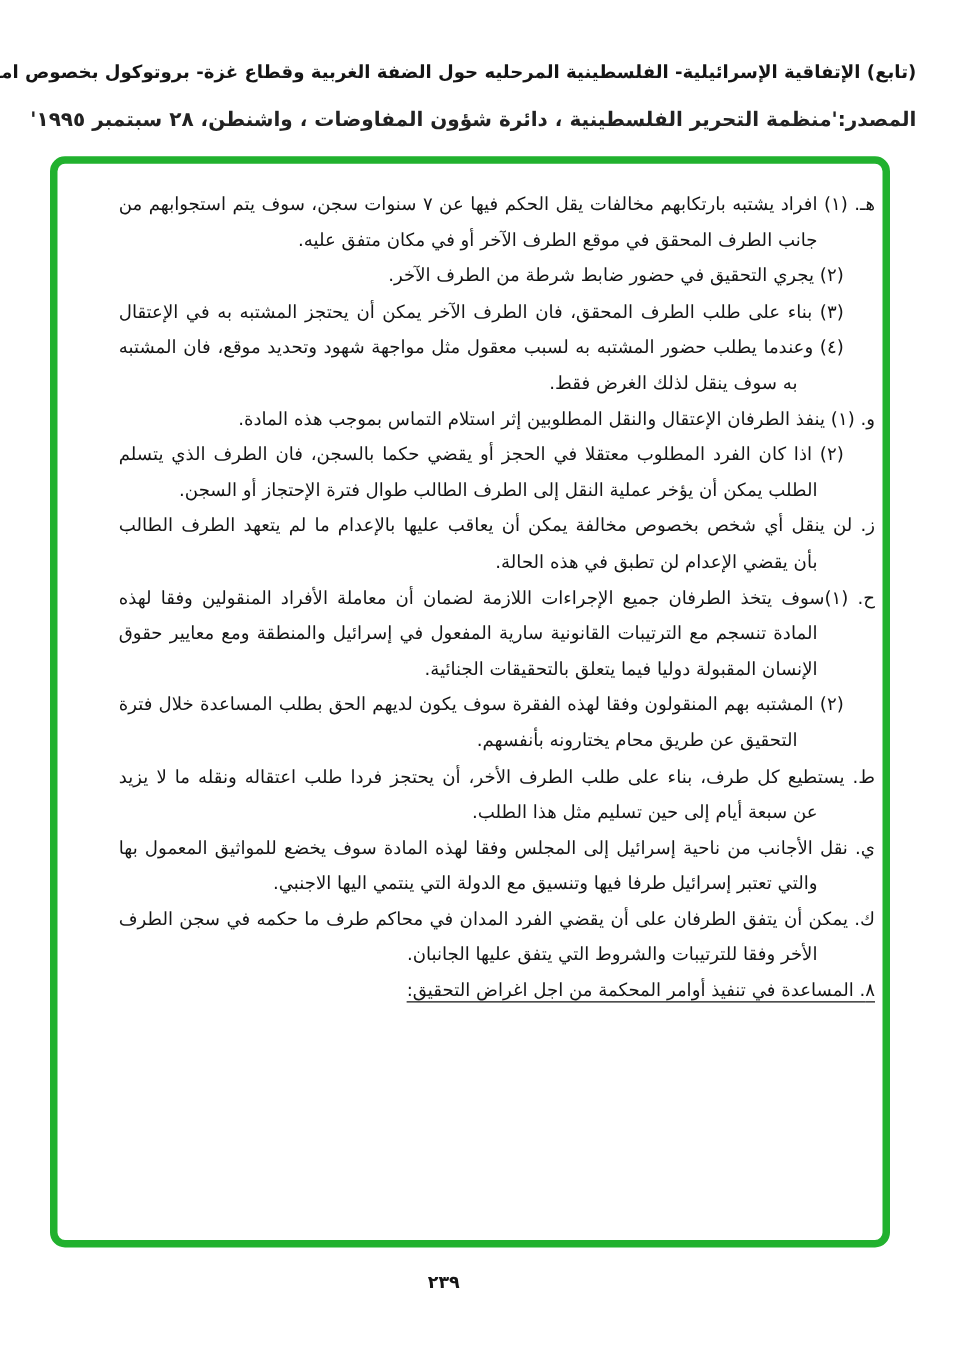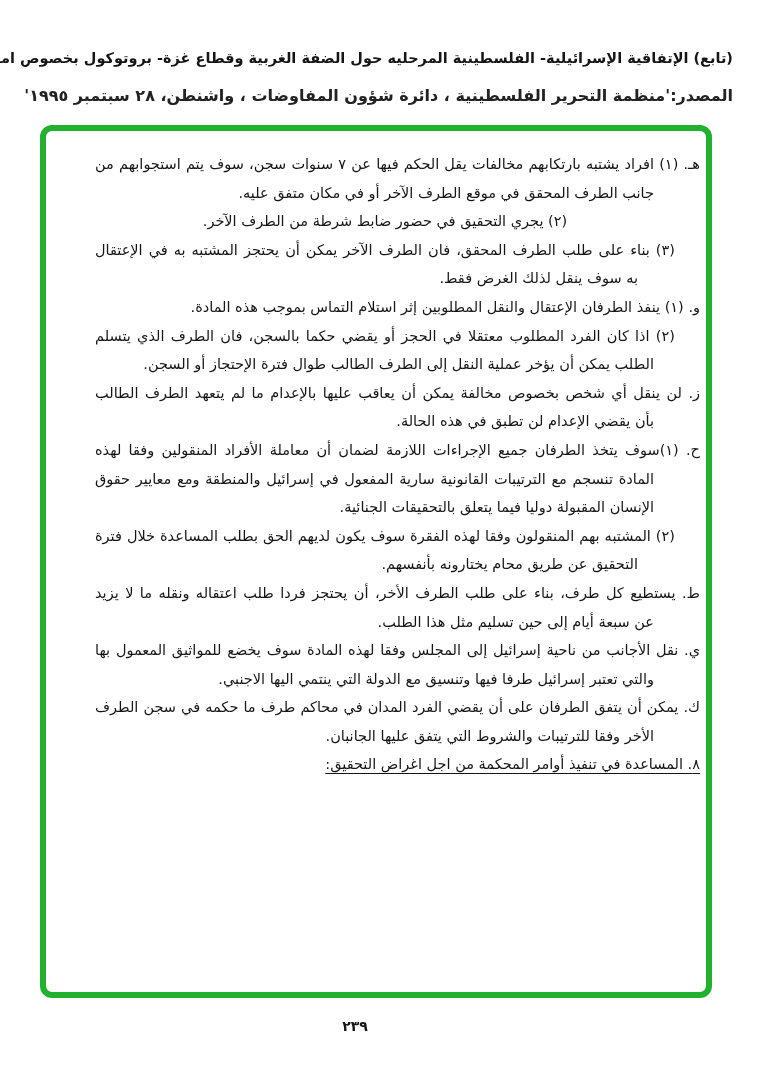--- a/index.html
+++ b/index.html
@@ -62,21 +62,21 @@
   .text-line {
     height: 28.6px;
     text-align: right;
     overflow: visible;
   }
   .text-line.j {
     text-align: justify;
     text-align-last: justify;
     text-justify: inter-word;
   }
-  .ind1 { padding-right: 25px; text-align: center; }
+  .ind1 { padding-right: 25px; }
   .ind2 { padding-right: 46px; }
   .ind3 { padding-right: 62px; }
   .u {
     text-decoration: underline;
     text-underline-offset: 4px;
   }
   .page-number {
     position: absolute;
     top: 1018px;
     left: -28px;
@@ -94,20 +94,21 @@
 
 <div class="source-line">المصدر:'منظمة التحرير الفلسطينية ، دائرة شؤون المفاوضات ، واشنطن، ٢٨ سبتمبر ١٩٩٥'</div>
 
 <div class="highlight-box" style="border-color: rgb(33, 177, 46);"></div>
 
 <div class="document-body">
     <div class="text-line j">هـ. (١) افراد يشتبه بارتكابهم مخالفات يقل الحكم فيها عن ٧ سنوات سجن، سوف يتم استجوابهم من</div>
     <div class="text-line ind2">جانب الطرف المحقق في موقع الطرف الآخر أو في مكان متفق عليه.</div>
     <div class="text-line ind1">(٢) يجري التحقيق في حضور ضابط شرطة من الطرف الآخر.</div>
     <div class="text-line ind1 j">(٣) بناء على طلب الطرف المحقق، فان الطرف الآخر يمكن أن يحتجز المشتبه به في الإعتقال</div>
+    <div class="text-line ind1 j">(٤) وعندما يطلب حضور المشتبه به لسبب معقول مثل مواجهة شهود وتحديد موقع، فان المشتبه</div>
     <div class="text-line ind3">به سوف ينقل لذلك الغرض فقط.</div>
     <div class="text-line">و. (١) ينفذ الطرفان الإعتقال والنقل المطلوبين إثر استلام التماس بموجب هذه المادة.</div>
     <div class="text-line ind1 j">(٢) اذا كان الفرد المطلوب معتقلا في الحجز أو يقضي حكما بالسجن، فان الطرف الذي يتسلم</div>
     <div class="text-line ind2">الطلب يمكن أن يؤخر عملية النقل إلى الطرف الطالب طوال فترة الإحتجاز أو السجن.</div>
     <div class="text-line j">ز. لن ينقل أي شخص بخصوص مخالفة يمكن أن يعاقب عليها بالإعدام ما لم يتعهد الطرف الطالب</div>
     <div class="text-line ind2">بأن يقضي الإعدام لن تطبق في هذه الحالة.</div>
     <div class="text-line j">ح. (١)سوف يتخذ الطرفان جميع الإجراءات اللازمة لضمان أن معاملة الأفراد المنقولين وفقا لهذه</div>
     <div class="text-line ind2 j">المادة تنسجم مع الترتيبات القانونية سارية المفعول في إسرائيل والمنطقة ومع معايير حقوق</div>
     <div class="text-line ind2">الإنسان المقبولة دوليا فيما يتعلق بالتحقيقات الجنائية.</div>
     <div class="text-line ind1 j">(٢) المشتبه بهم المنقولون وفقا لهذه الفقرة سوف يكون لديهم الحق بطلب المساعدة خلال فترة</div>

